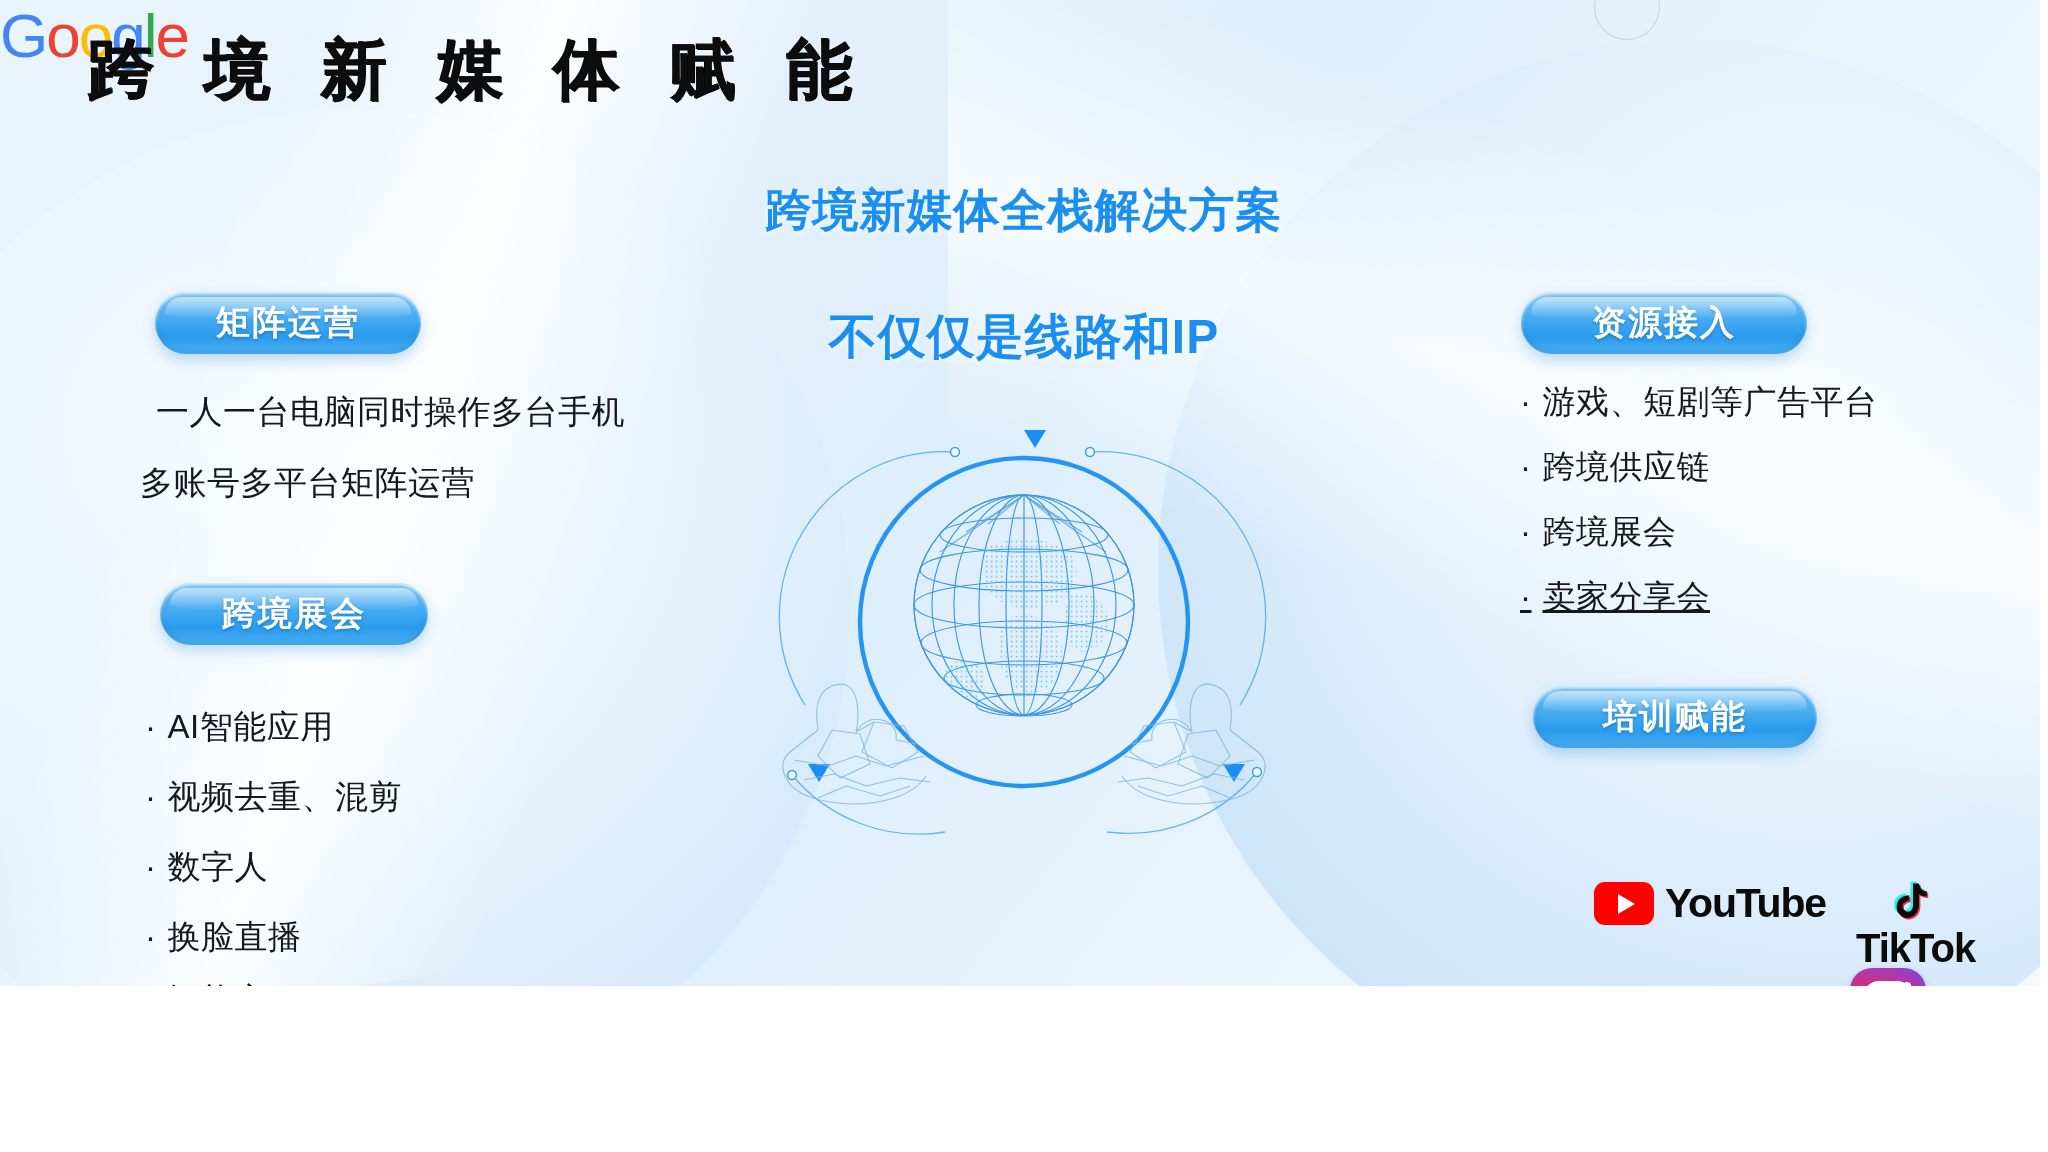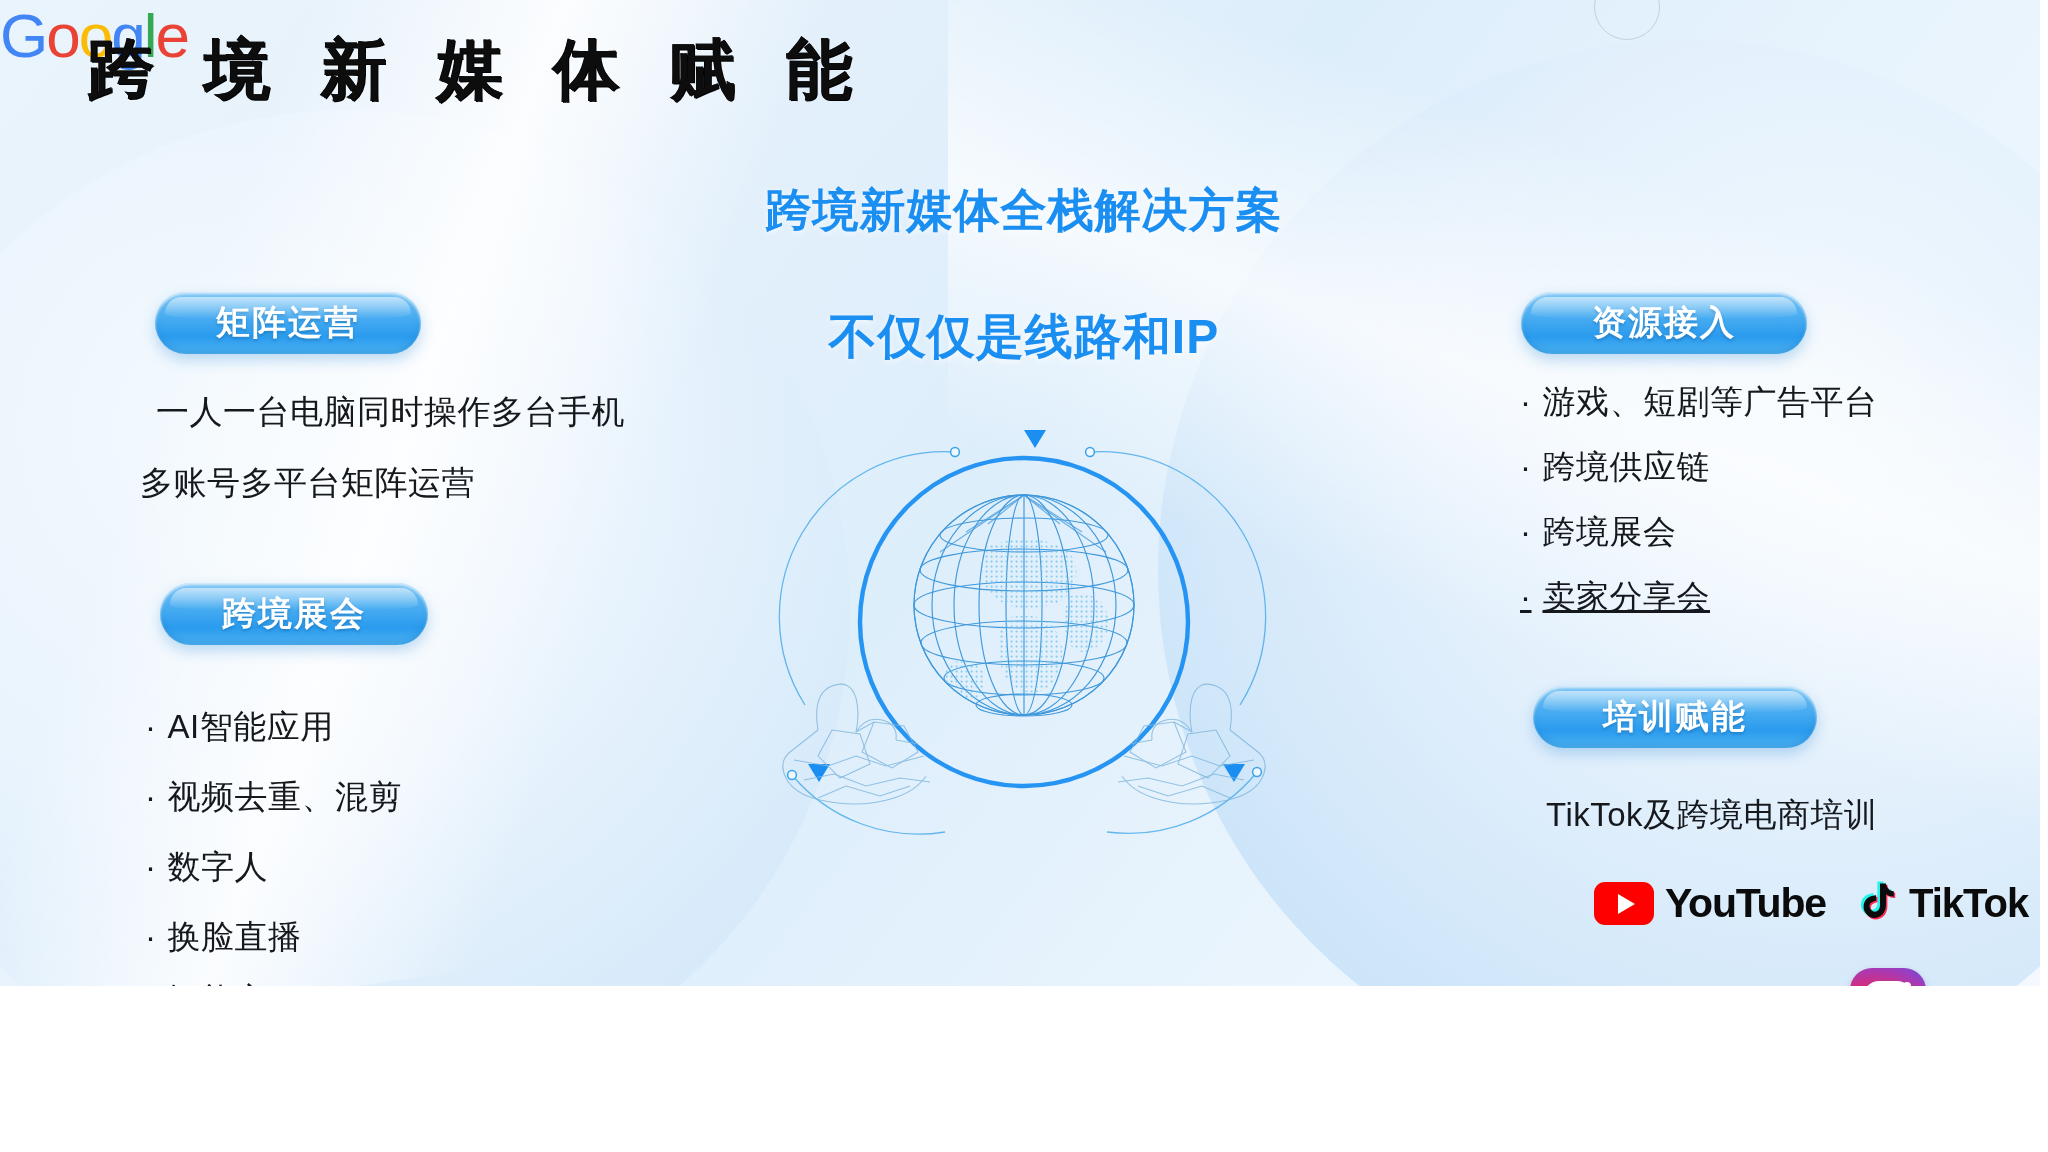--- a/index.html
+++ b/index.html
@@ -114,21 +114,21 @@
     width:60px; height:43px; border-radius:11px; background:#ff0000;
     display:flex; align-items:center; justify-content:center; margin-right:11px;
   }
   .yt-tri {
     width:0;height:0;border-left:17px solid #fff;
     border-top:10px solid transparent;border-bottom:10px solid transparent;
     margin-left:4px;
   }
   .yt-word { font-size:41px; font-weight:bold; color:#0b0b0b; letter-spacing:-1.2px; }
 
-  #logo-tiktok { left:1856px; top:880px; }
+  #logo-tiktok { left:1856px; top:880px;flex-direction:column; }
   .tt-note { position:relative; width:46px; height:46px; margin-right:7px; }
   .tt-note svg { position:absolute; left:0; top:0; }
   .tt-word { font-size:40px; font-weight:bold; color:#0b0b0b; letter-spacing:-1px; }
 
   #logo-google { left:1590px; top:972px; font-size:62px; font-weight:500; letter-spacing:-2px; }
   #logo-google span { font-family:"Liberation Sans","DejaVu Sans",sans-serif; }
   .g-b{color:#4285F4;} .g-r{color:#EA4335;} .g-y{color:#FBBC05;} .g-g{color:#34A853;}
 
   #logo-instagram { left:1850px; top:968px; }
   .ig-box {
@@ -211,21 +211,20 @@
     <span class="dot">·</span><span>跨境展会</span>
   </div>
   <div class="bullet-line" style="left:1520px; top:575px;text-decoration:underline;">
     <span class="dot">·</span><span>卖家分享会</span>
   </div>
 
   <div id="pill-training" class="pill">
     <span>培训赋能</span>
   </div>
 
-  <div class="body-line" style="left:1546px; top:793px;">TikTok及跨境电商培训</div>
 
   <div id="logo-youtube" class="logo">
     <span class="yt-badge">
         <i class="yt-tri"></i>
       </span>
     <span class="yt-word">YouTube</span>
   </div>
 
   <div id="logo-tiktok" class="logo">
     <span class="tt-note">

